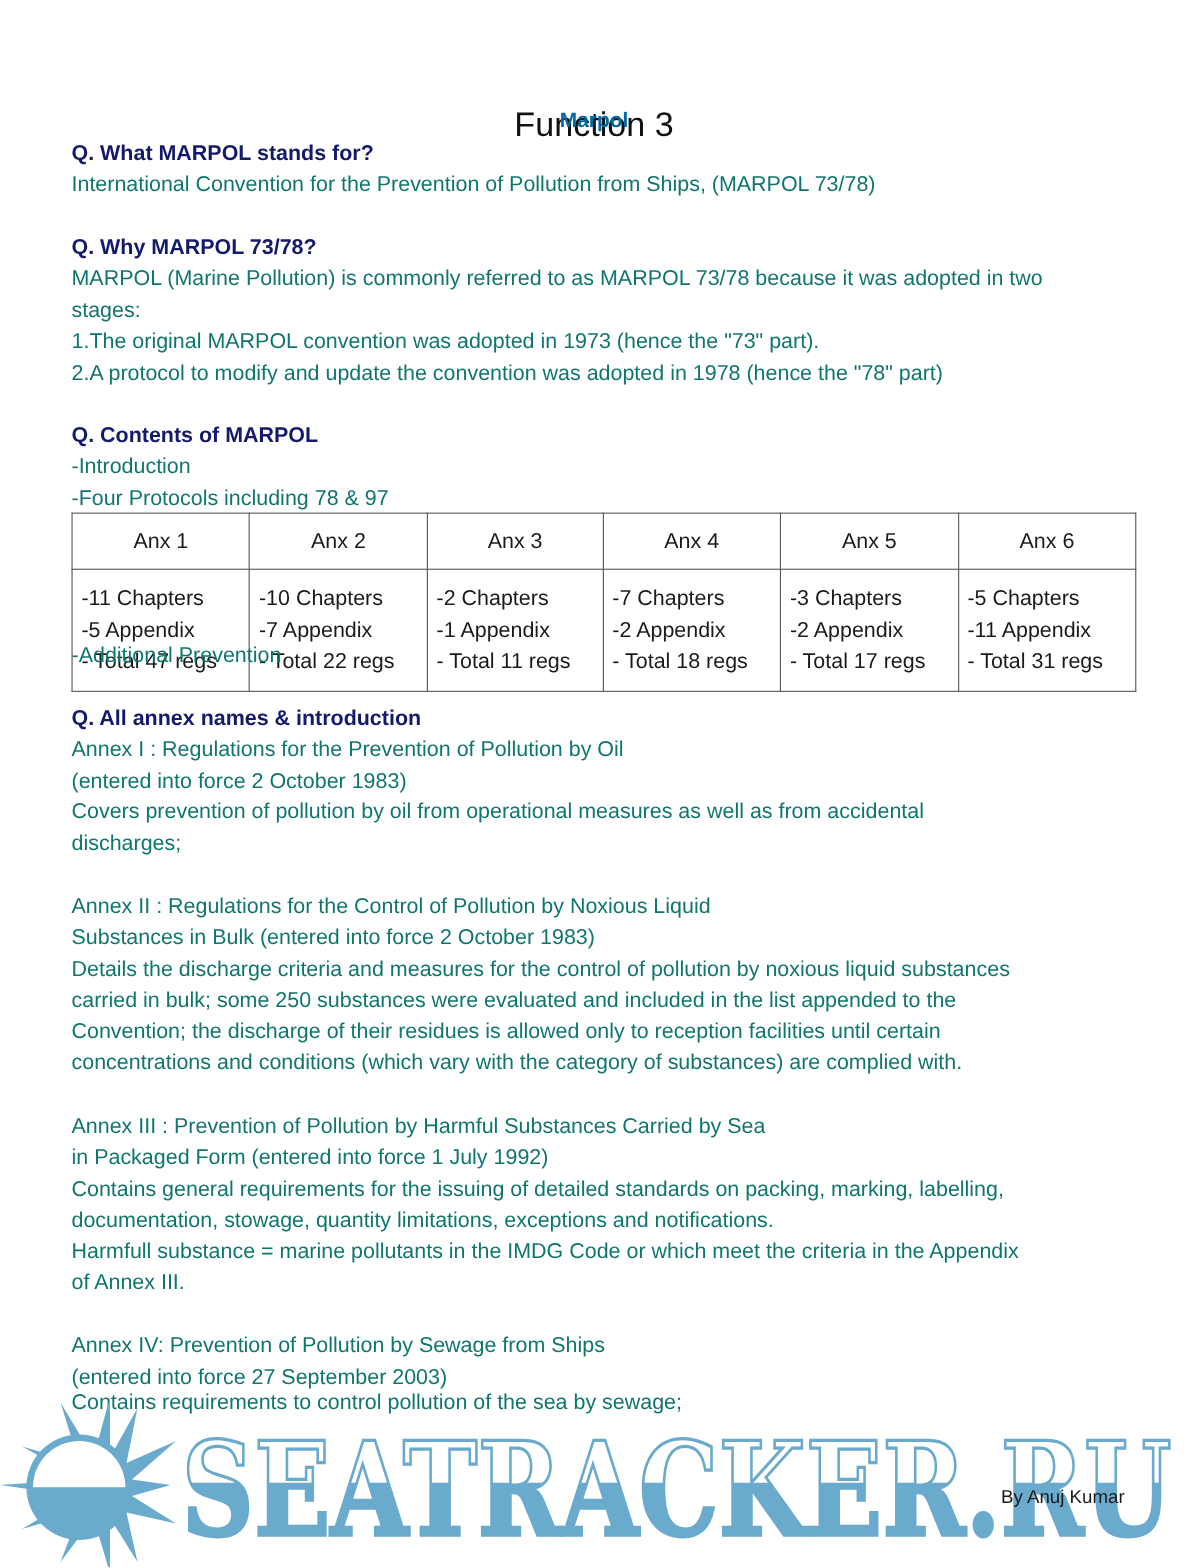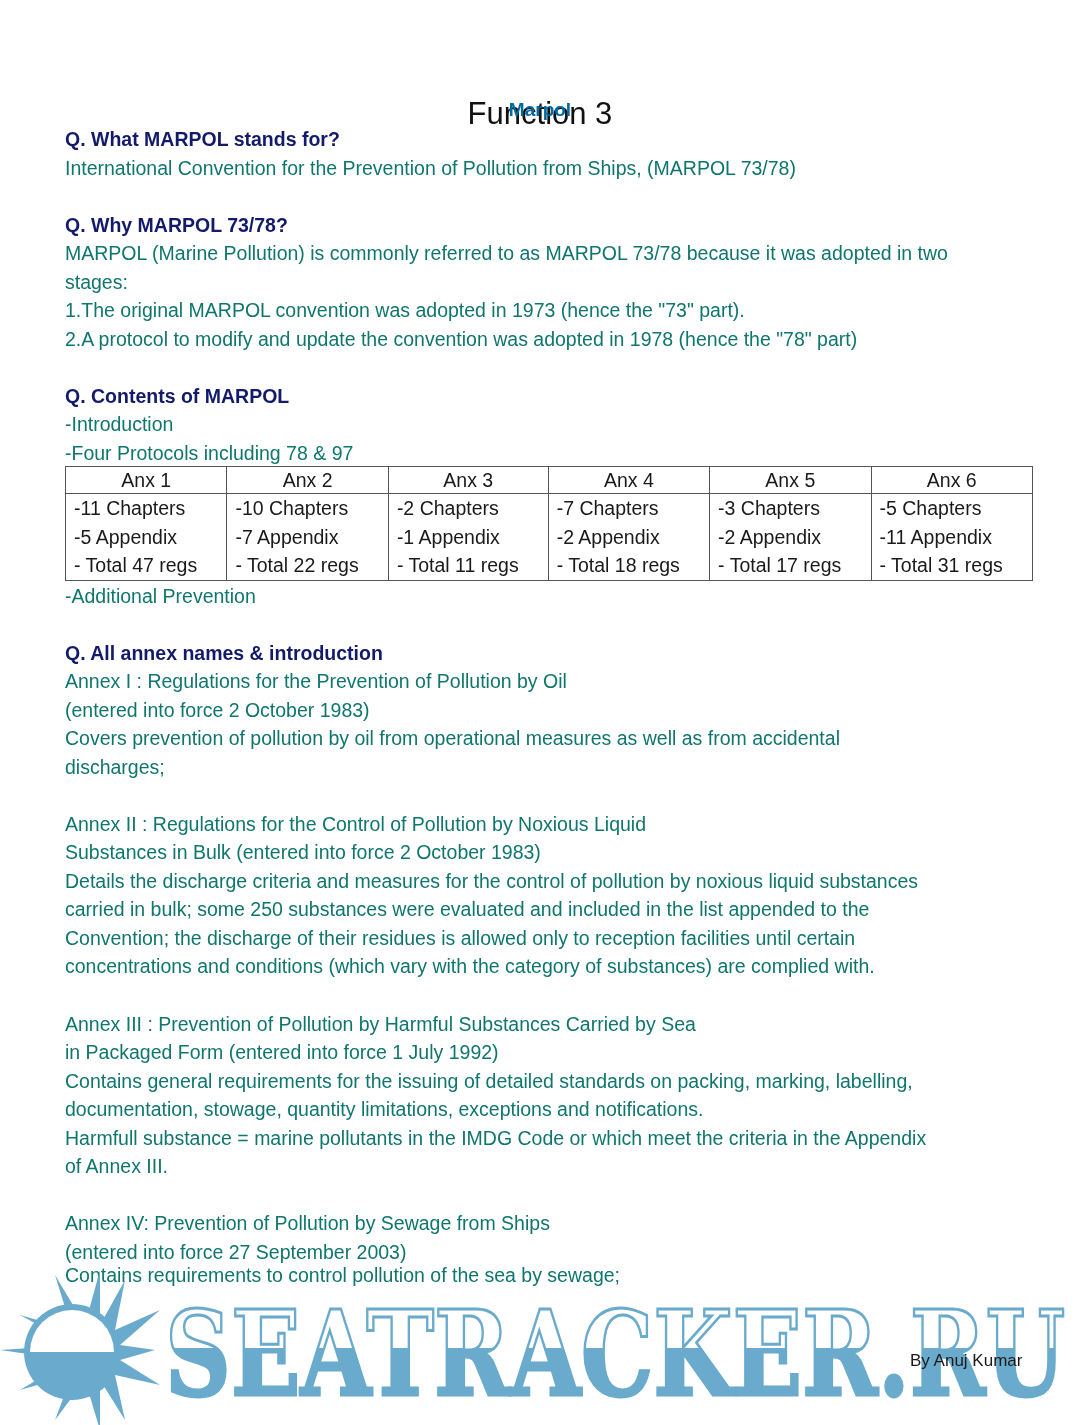--- a/index.html
+++ b/index.html
@@ -6,21 +6,21 @@
   body { width:1080px; height:1425px; position:relative; overflow:hidden;
          font-family:"Liberation Sans", sans-serif; color:#1a1a1a; }
   .title { position:absolute; left:0; width:1080px; top:56px; text-align:center;
            font-size:31px; color:#111;margin-top:40px; }
   .subtitle { position:absolute; left:0; width:1080px; top:99px; text-align:center;
               font-size:19px; font-weight:bold; color:#0369a1; }
   .line { position:absolute; left:65px; font-size:19.5px; line-height:28.6px; white-space:nowrap; color:#0f766e; }
   .q { color:#131a6b; font-weight:bold; }
   table.anx { position:absolute; left:65px; top:466px; width:968px; border-collapse:collapse;
               font-size:19.5px; color:#1a1a1a; }
-  table.anx td, table.anx th { border:1.3px solid #555; padding:0 8px; vertical-align:top; }
+  table.anx td, table.anx th { border:1.3px solid #555; padding:12px 8px; vertical-align:top; }
   table.anx th { font-weight:normal; text-align:center; height:26px; line-height:26px; }
   table.anx td div { line-height:28.6px; white-space:nowrap; }
   .watermark { position:absolute; left:0; top:1270px; width:1080px; height:155px; pointer-events:none; }
   .byline { position:absolute; left:910px; top:1351px; font-size:17px; color:#1a1a1a; }
 </style>
 </head>
 <body>
 
 <div class="title">Function 3</div>
 <div class="subtitle">Marpol</div>

